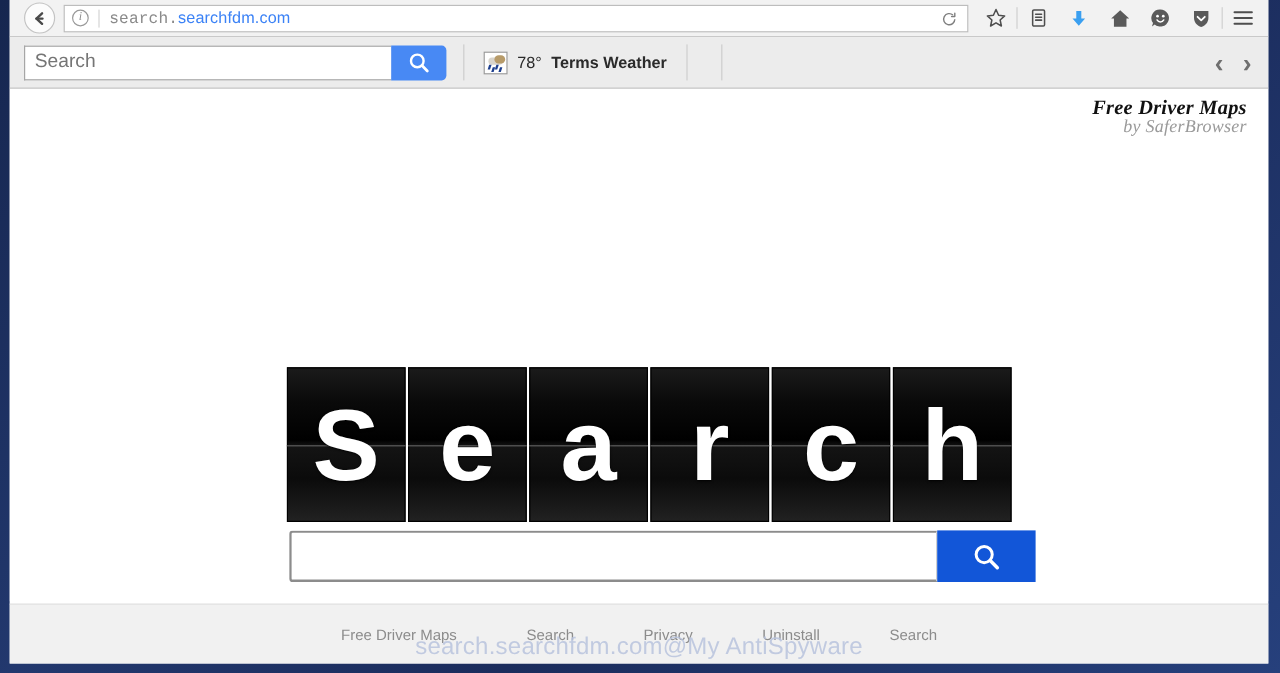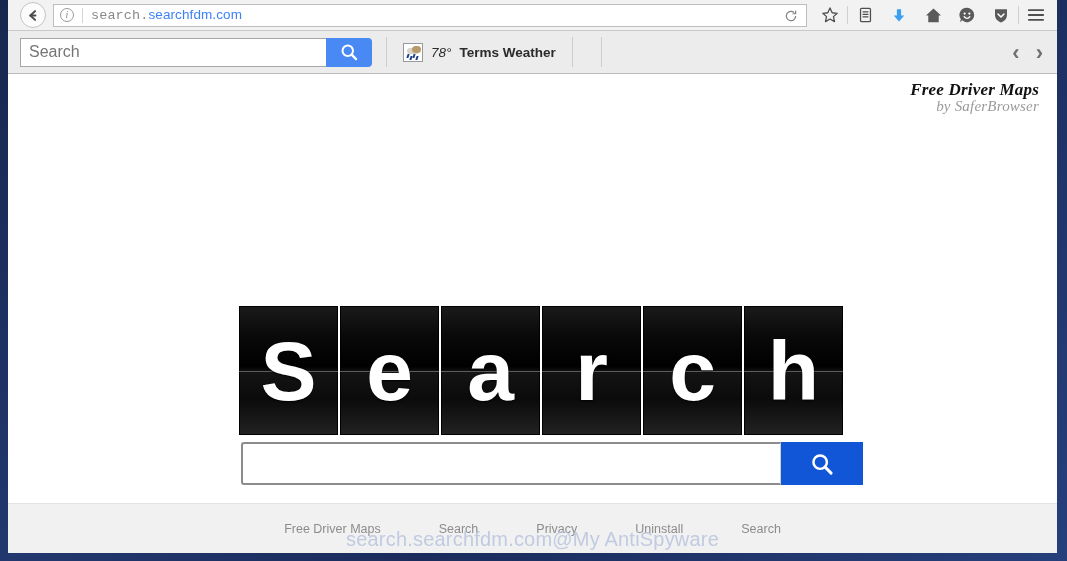--- a/index.html
+++ b/index.html
@@ -109,21 +109,21 @@
     cursor: pointer;
   }
   .tb-sep { width:1px; height:30px; background:#cdcdcd; margin: 0 14px; flex:0 0 auto;}
   .tb-link {
     display: flex; align-items: center; gap: 8px;
     flex: 0 0 auto;
     padding: 0 2px;
     cursor: pointer;
   }
   .tb-link .lbl { font-size: 13.5px; color: #4a4a4a; white-space: nowrap;}
-  .tb-link.weather .temp { font-size: 13.5px; color:#2b2b2b;font-style:italic; }
+  .tb-link.weather .temp { font-size: 13.5px; color:#2b2b2b; }
   .tb-link.weather .lbl { font-weight: bold; color:#2b2b2b; }
   .weather-ic {
     width: 20px; height: 19px;
     border: 1px solid #9a9a9a;
     background: #fff;
     position: relative;
     overflow: hidden;
     flex: 0 0 auto;
   }
   .weather-ic .cloud {

